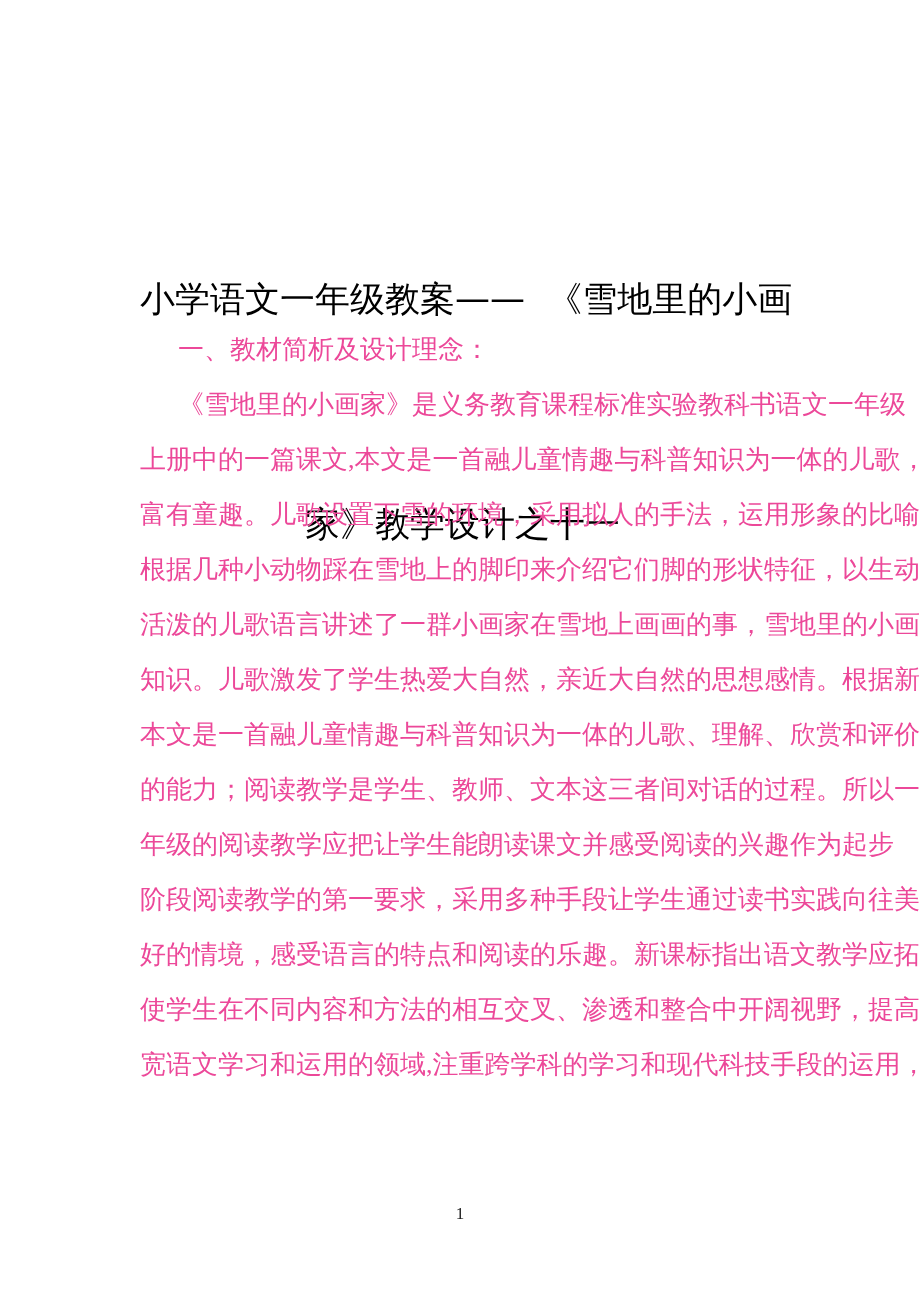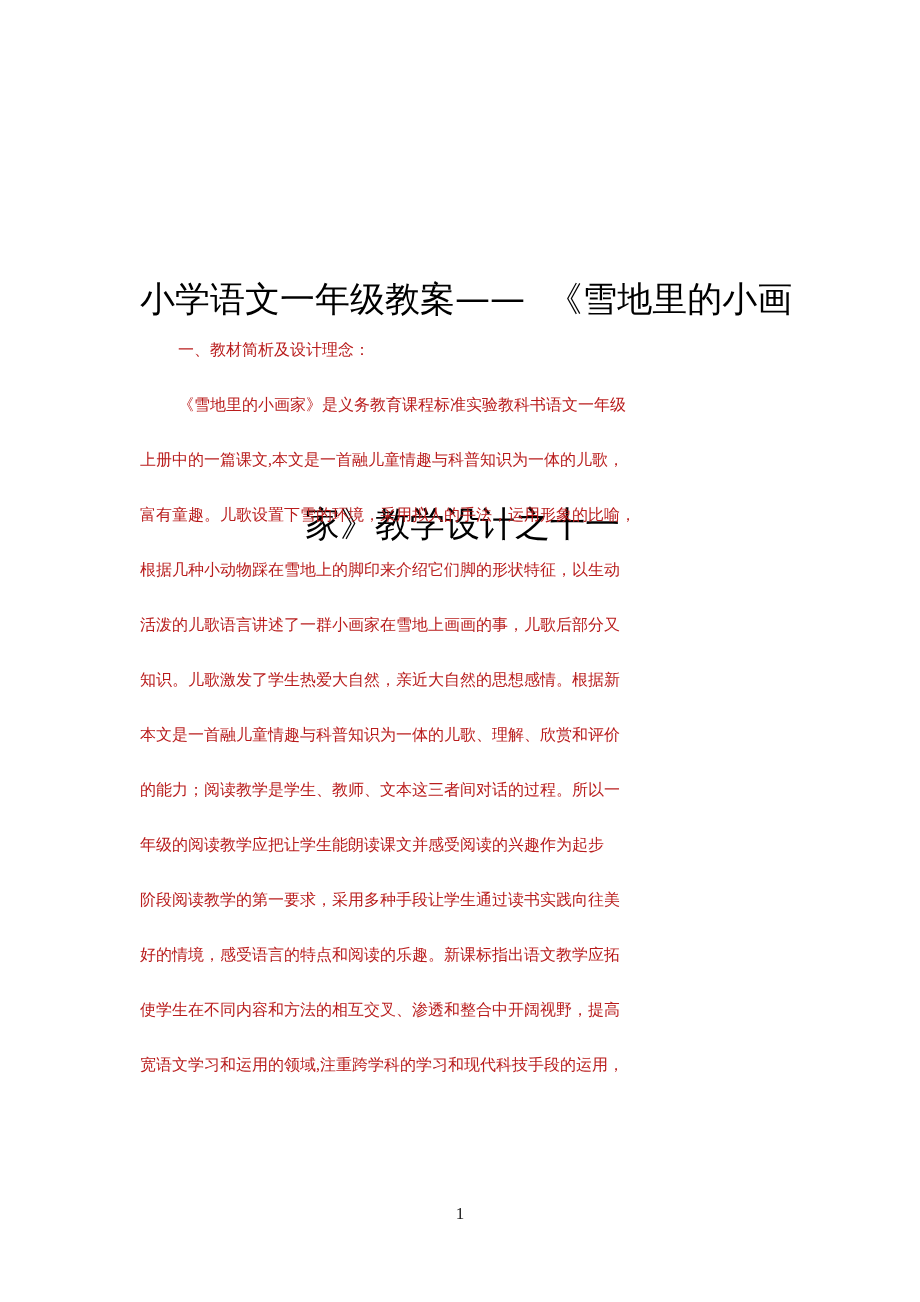--- a/index.html
+++ b/index.html
@@ -53,24 +53,24 @@
   
   .body-block {
     position: absolute;
     left: 140px;
     top: 322px;
     width: 648px;
   }
 
   .para-line {
     font-family: "Liberation Serif", "DejaVu Serif", serif;
-    font-size: 16px;
+    font-size: 26px;
     line-height: 55px;
     height: 55px;
-    color: #b91c1c;
+    color: #ec4899;
     white-space: pre;
     letter-spacing: 0px;
     text-align: left;
   }
   .para-line.indent {
     padding-left: 38px;
   }
   .para-line.justified {
     
     letter-spacing: 0px;
@@ -99,21 +99,21 @@
   </div>
 
   <div class="body-block">
 
     <div class="para-line indent">一、教材简析及设计理念：</div>
 
     <div class="para-line indent">《雪地里的小画家》是义务教育课程标准实验教科书语文一年级</div>
     <div class="para-line justified">上册中的一篇课文,本文是一首融儿童情趣与科普知识为一体的儿歌，</div>
     <div class="para-line justified">富有童趣。儿歌设置下雪的环境，采用拟人的手法，运用形象的比喻，</div>
     <div class="para-line justified">根据几种小动物踩在雪地上的脚印来介绍它们脚的形状特征，以生动</div>
-    <div class="para-line justified">活泼的儿歌语言讲述了一群小画家在雪地上画画的事，儿歌后部分又</div>
+    <div class="para-line justified">活泼的儿歌语言讲述了一群小画家在雪地上画画的事，雪地里的小画</div>
     <div class="para-line justified">知识。儿歌激发了学生热爱大自然，亲近大自然的思想感情。根据新</div>
     <div class="para-line justified">本文是一首融儿童情趣与科普知识为一体的儿歌、理解、欣赏和评价</div>
     <div class="para-line justified">的能力；阅读教学是学生、教师、文本这三者间对话的过程。所以一</div>
     <div class="para-line justified">年级的阅读教学应把让学生能朗读课文并感受阅读的兴趣作为起步</div>
     <div class="para-line justified">阶段阅读教学的第一要求，采用多种手段让学生通过读书实践向往美</div>
     <div class="para-line justified">好的情境，感受语言的特点和阅读的乐趣。新课标指出语文教学应拓</div>
     <div class="para-line justified">使学生在不同内容和方法的相互交叉、渗透和整合中开阔视野，提高</div>
     <div class="para-line justified">宽语文学习和运用的领域,注重跨学科的学习和现代科技手段的运用，</div>
 
   </div>

